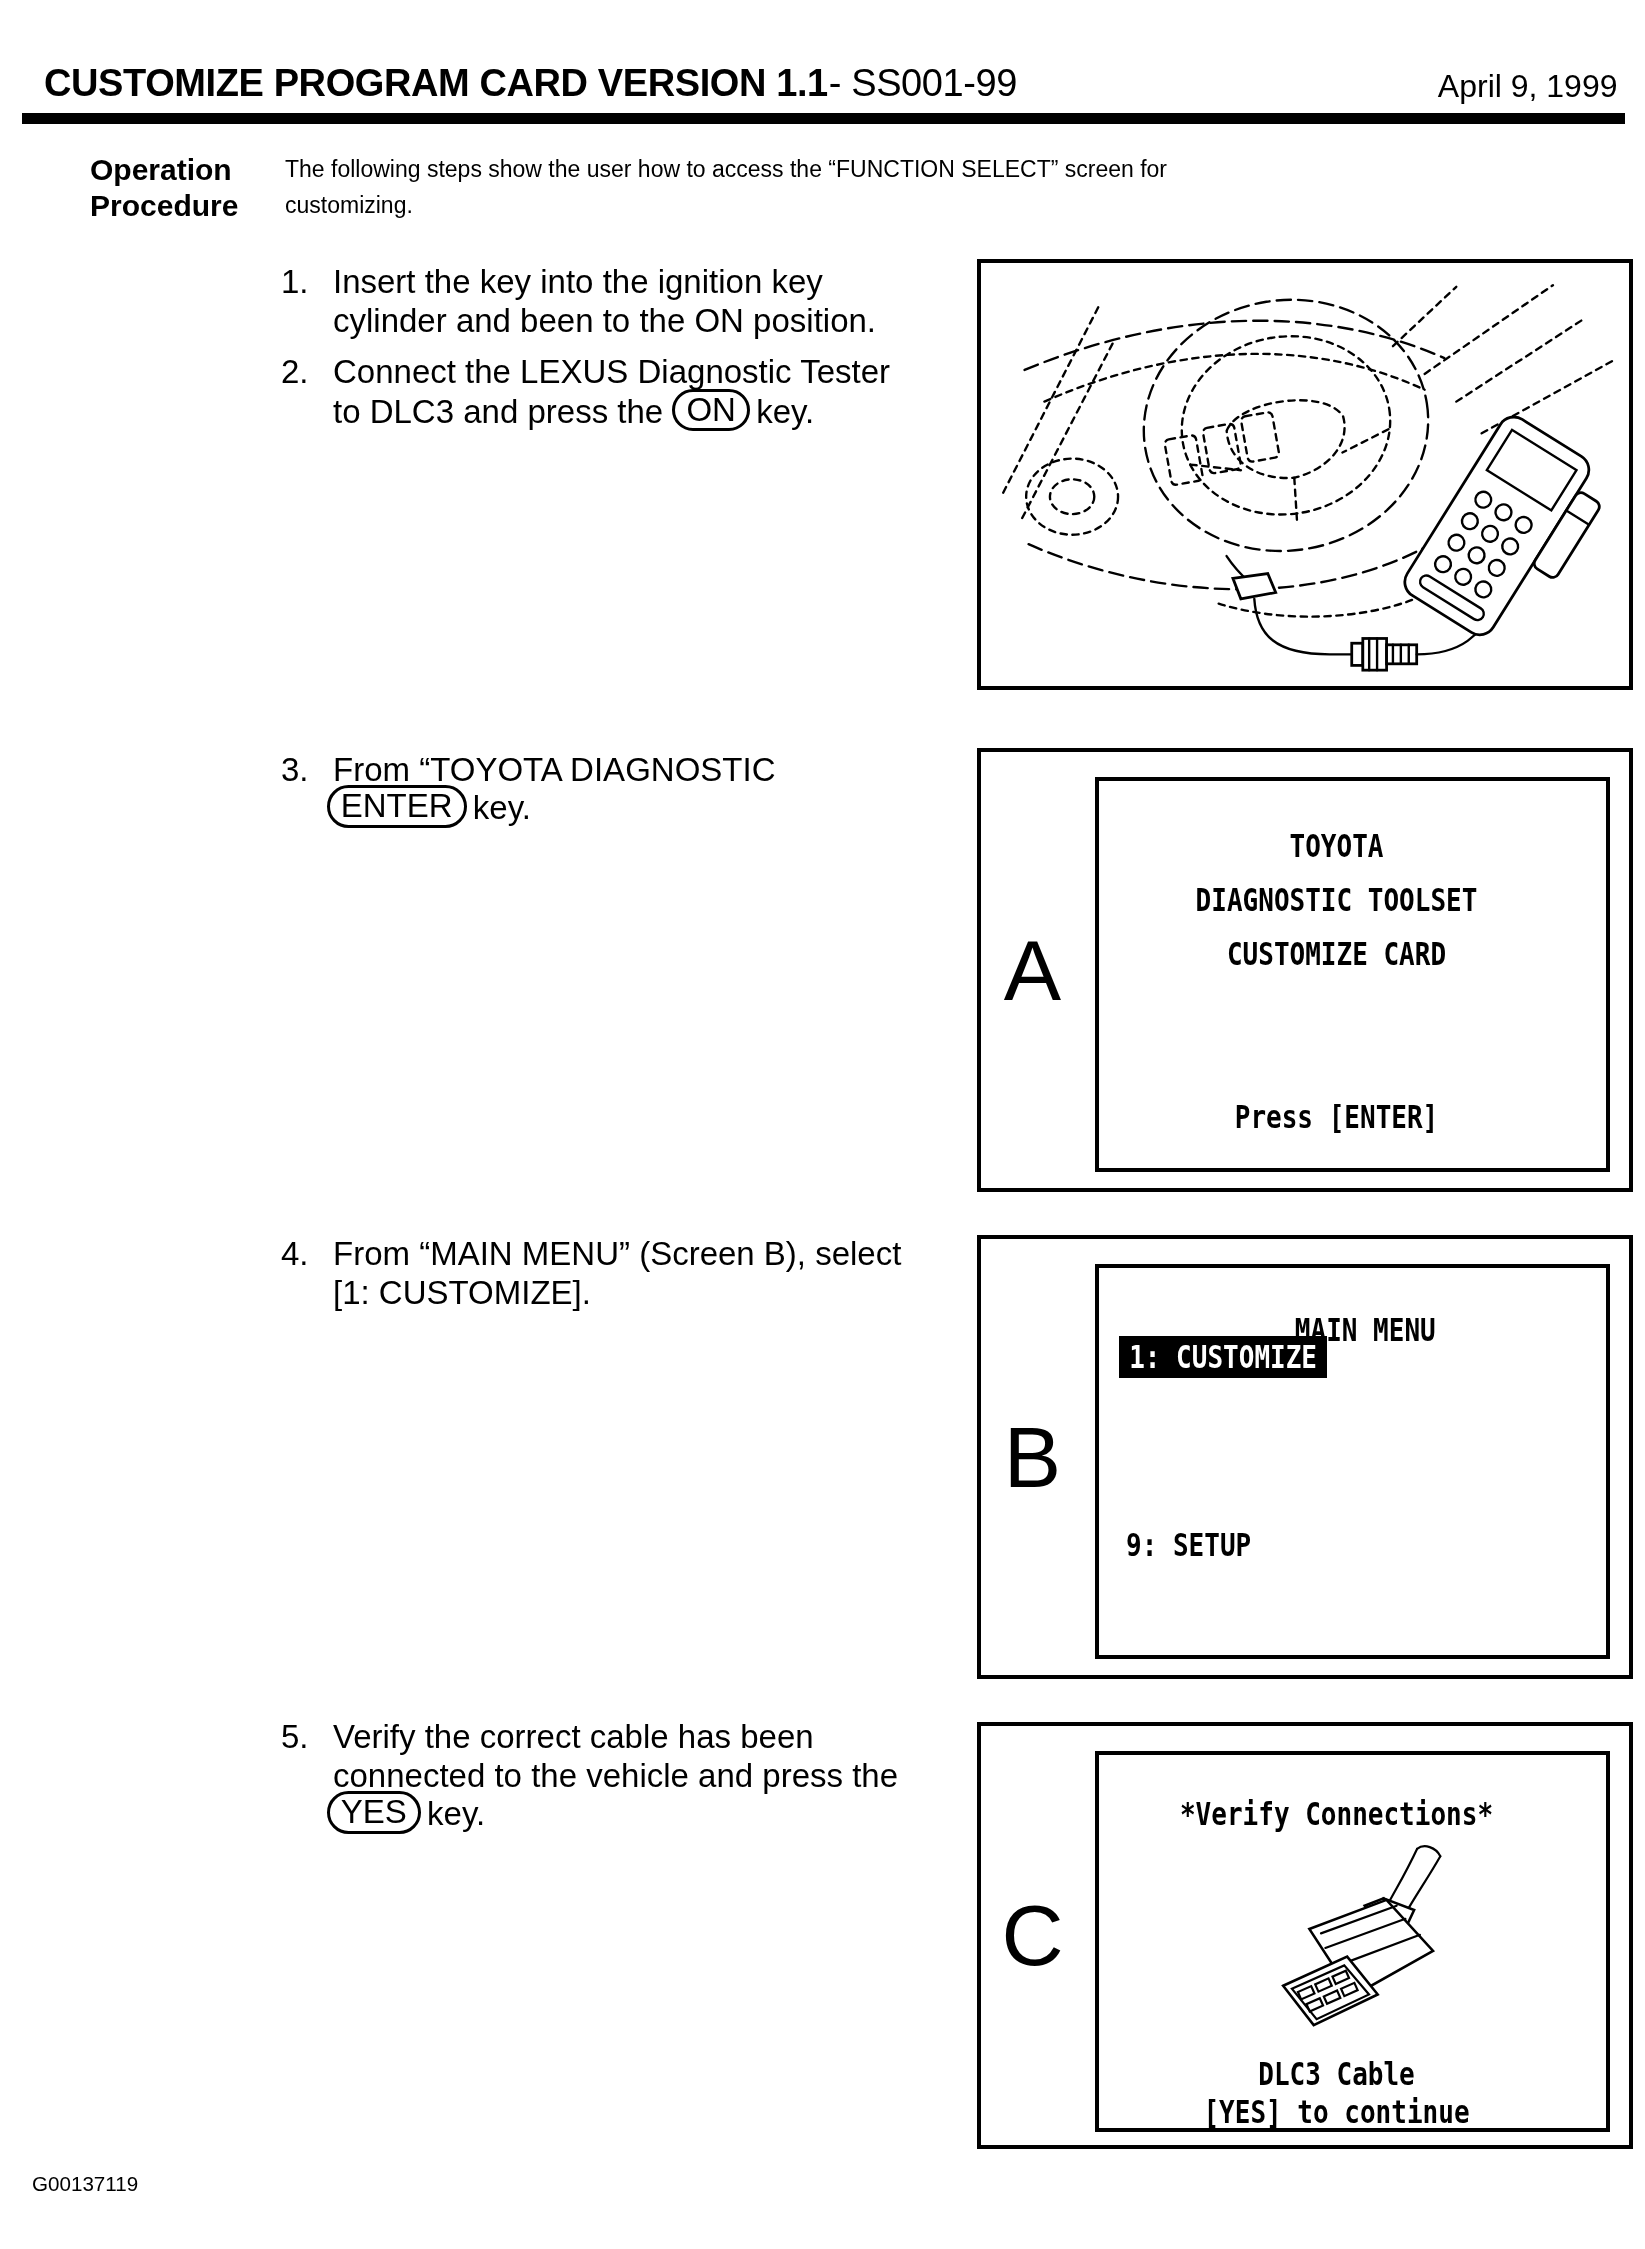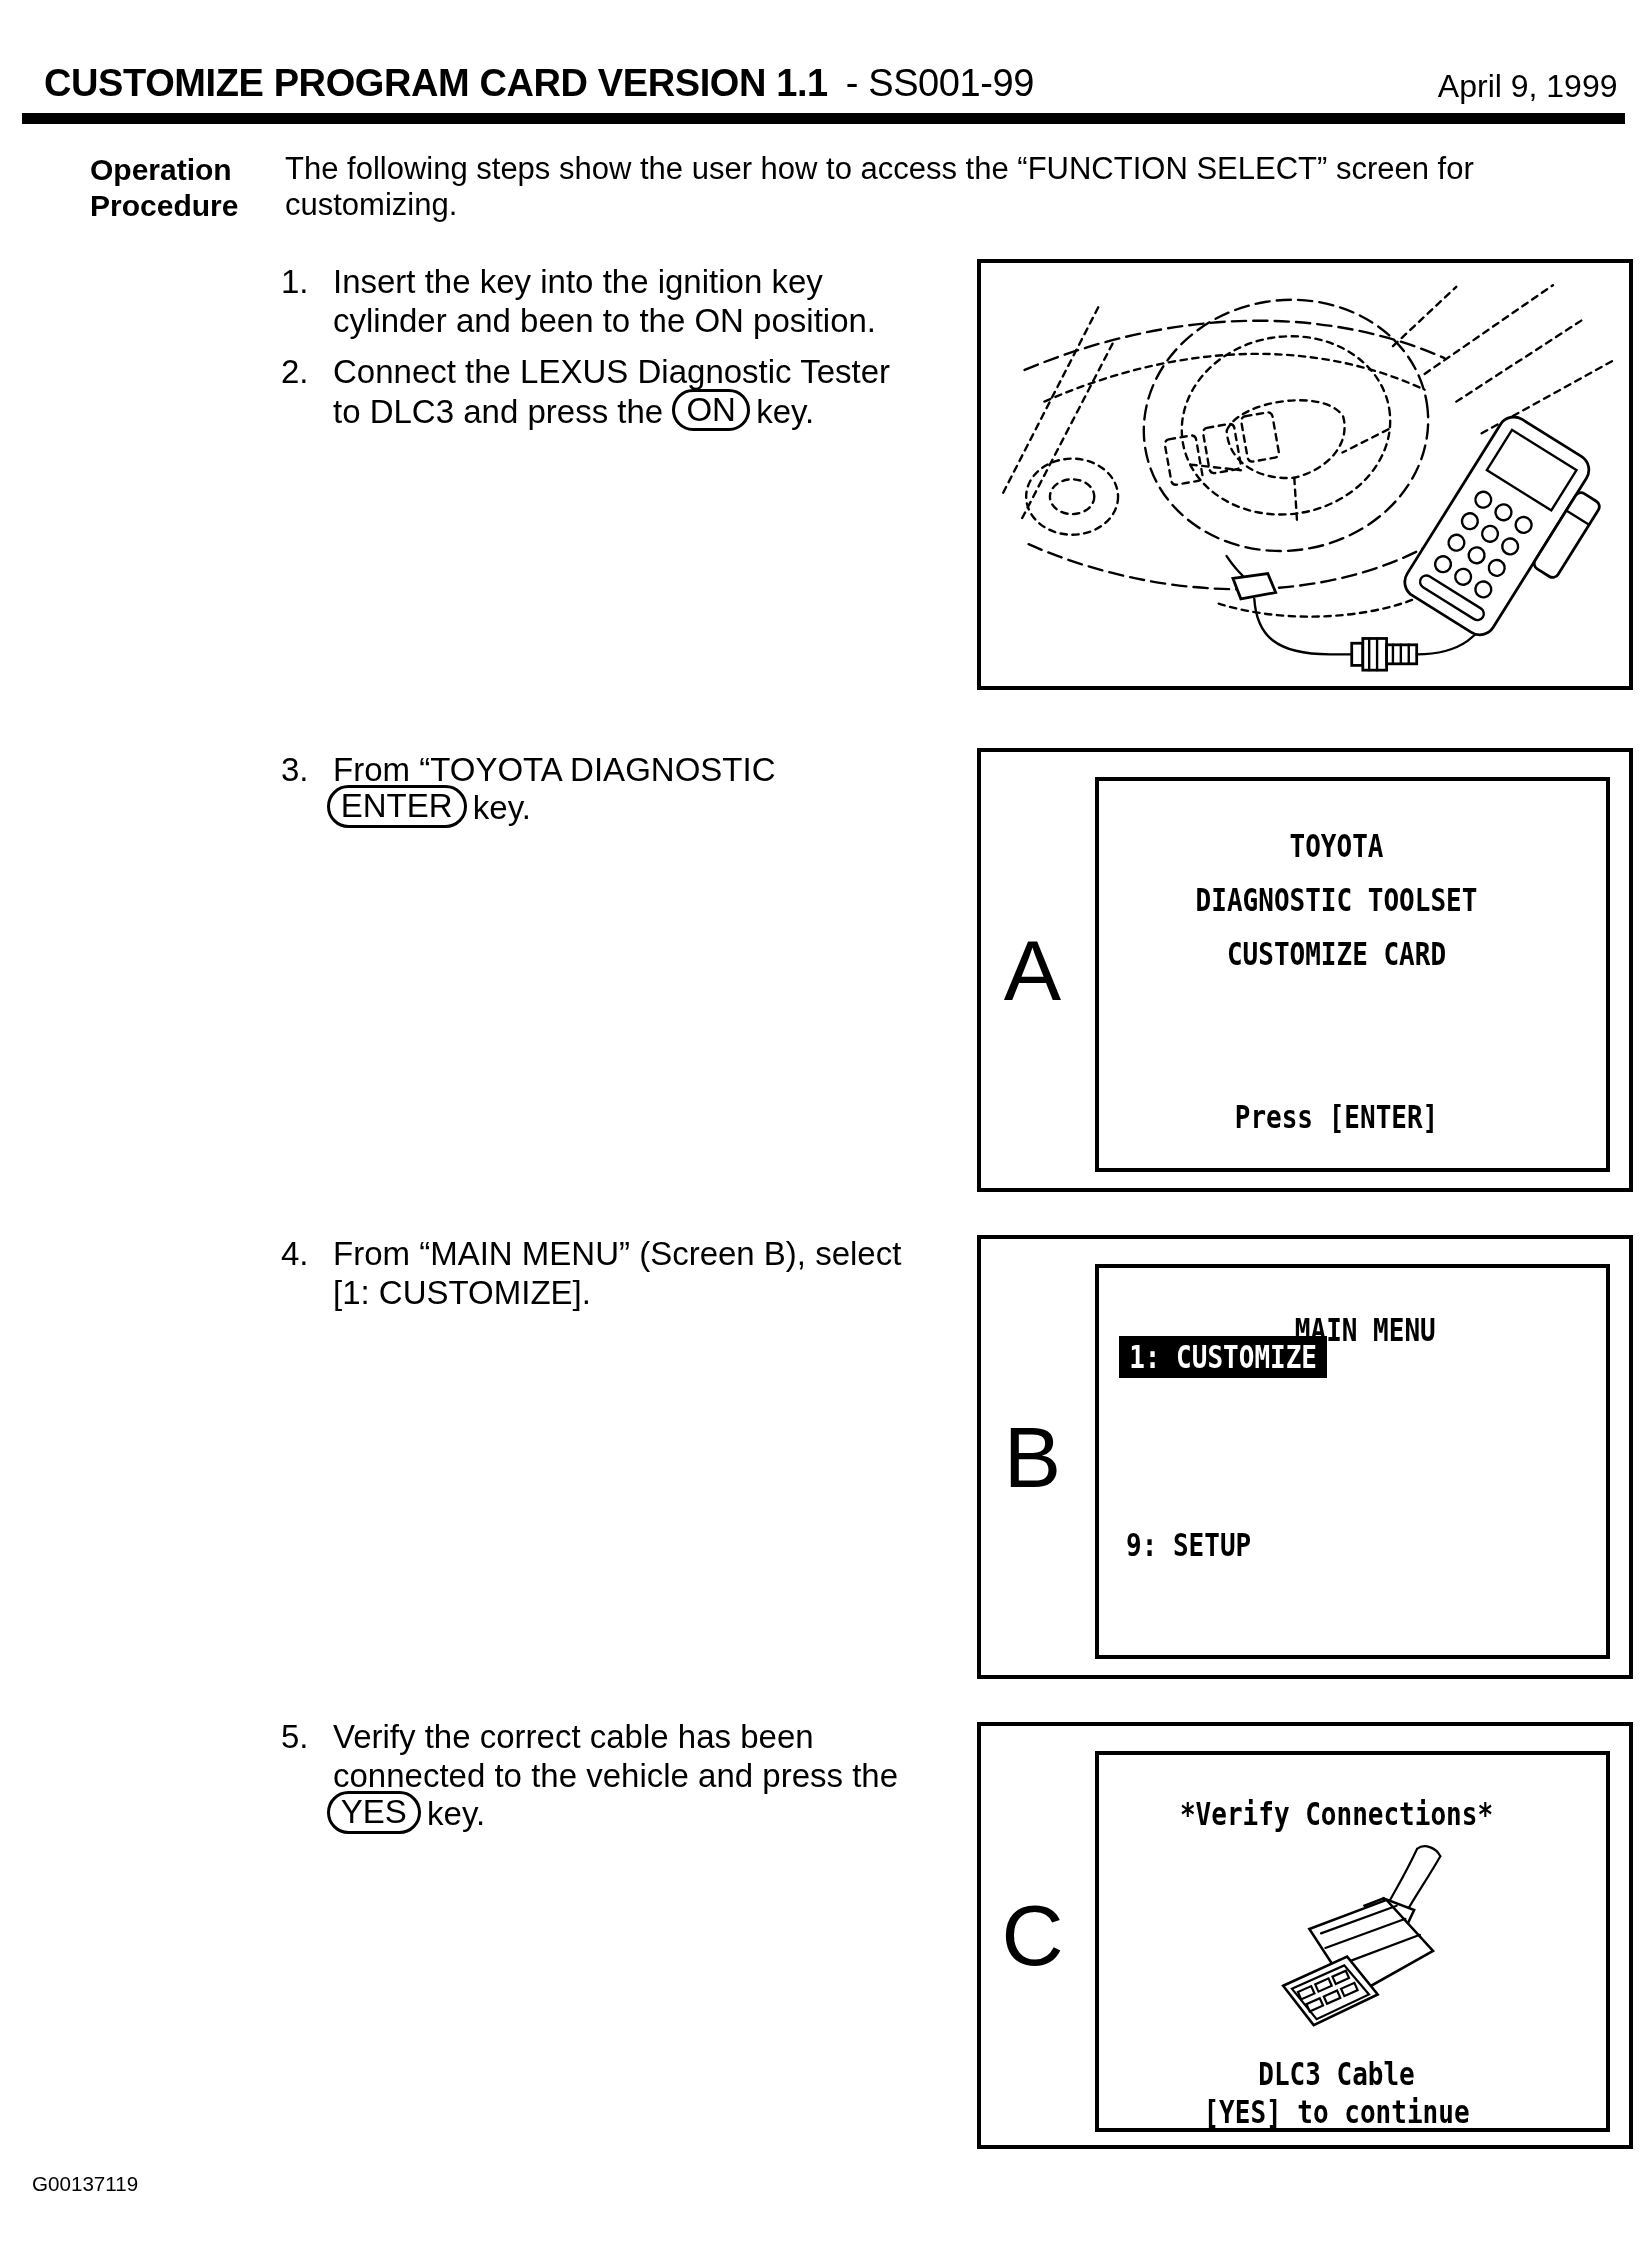--- a/index.html
+++ b/index.html
@@ -4,27 +4,27 @@
 <style>
   html,body { margin:0; padding:0; background:#888; }
   .page {
     position:relative; width:1646px; height:2250px;
     background:#ffffff; color:#000;
     font-family:"Liberation Sans", sans-serif;
     overflow:hidden; margin:0 auto;
   }
   
   .hdr-title { position:absolute; left:44px; top:62px; font-size:38px; font-weight:bold; white-space:nowrap; letter-spacing:-0.4px; }
-  .hdr-title .sfx { font-weight:normal; margin-left:18px; }
+  .hdr-title .sfx { font-weight:normal; margin-left:1px; }
   .hdr-date { position:absolute; top:68px; right:28.5px; font-size:32px; }
   .rule { position:absolute; left:22px; top:113px; width:1603px; height:11px; background:#000; }
 
   
   .op-label { position:absolute; left:90px; top:152px; font-size:30px; font-weight:bold; line-height:36px; }
-  .intro-text { position:absolute; left:285px; top:151px; font-size:31px; line-height:36px; white-space:nowrap; }
+  .intro-text { position:absolute; left:285px; top:151px; font-size:23px; line-height:36px; white-space:nowrap; }
 
   
   .step { position:absolute; font-size:33px; line-height:39px; }
   .step .num { position:absolute; left:281px; top:0; }
   .step .stext { position:absolute; left:333px; top:0; white-space:nowrap; }
   .step1 { top:262px; } .step2 { top:352px; } .step3 { top:750px; }
   .step4 { top:1234px; } .step5 { top:1717px; }
   .oval {
     display:inline-block; border:3.2px solid #000; border-radius:48px;
     padding:0 11px 1.6px; line-height:35px; margin:0 6.3px 0 0;

